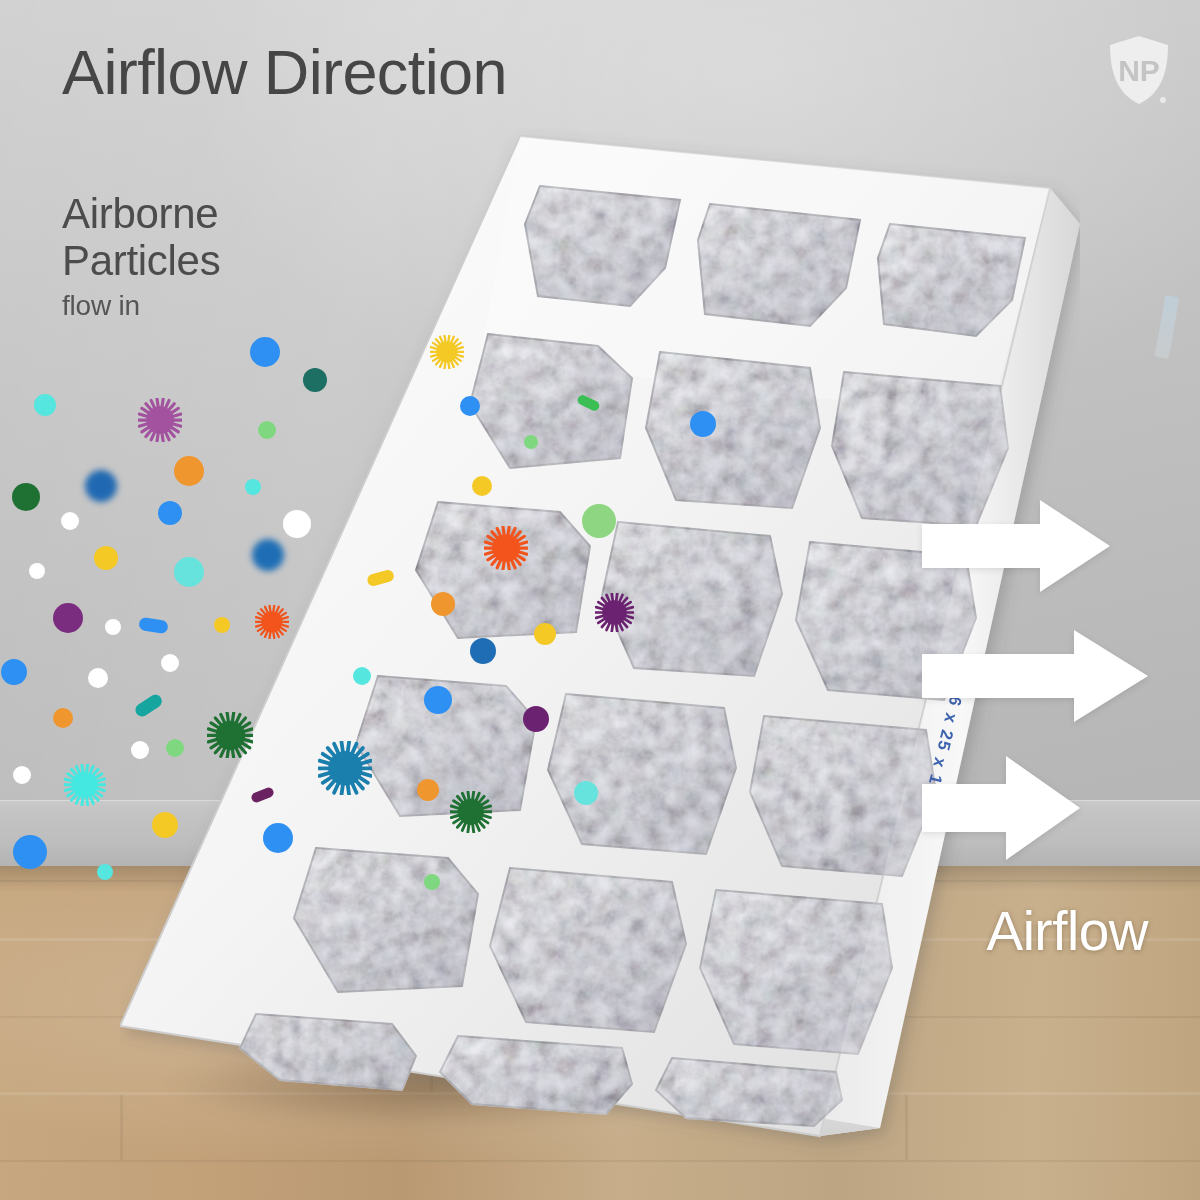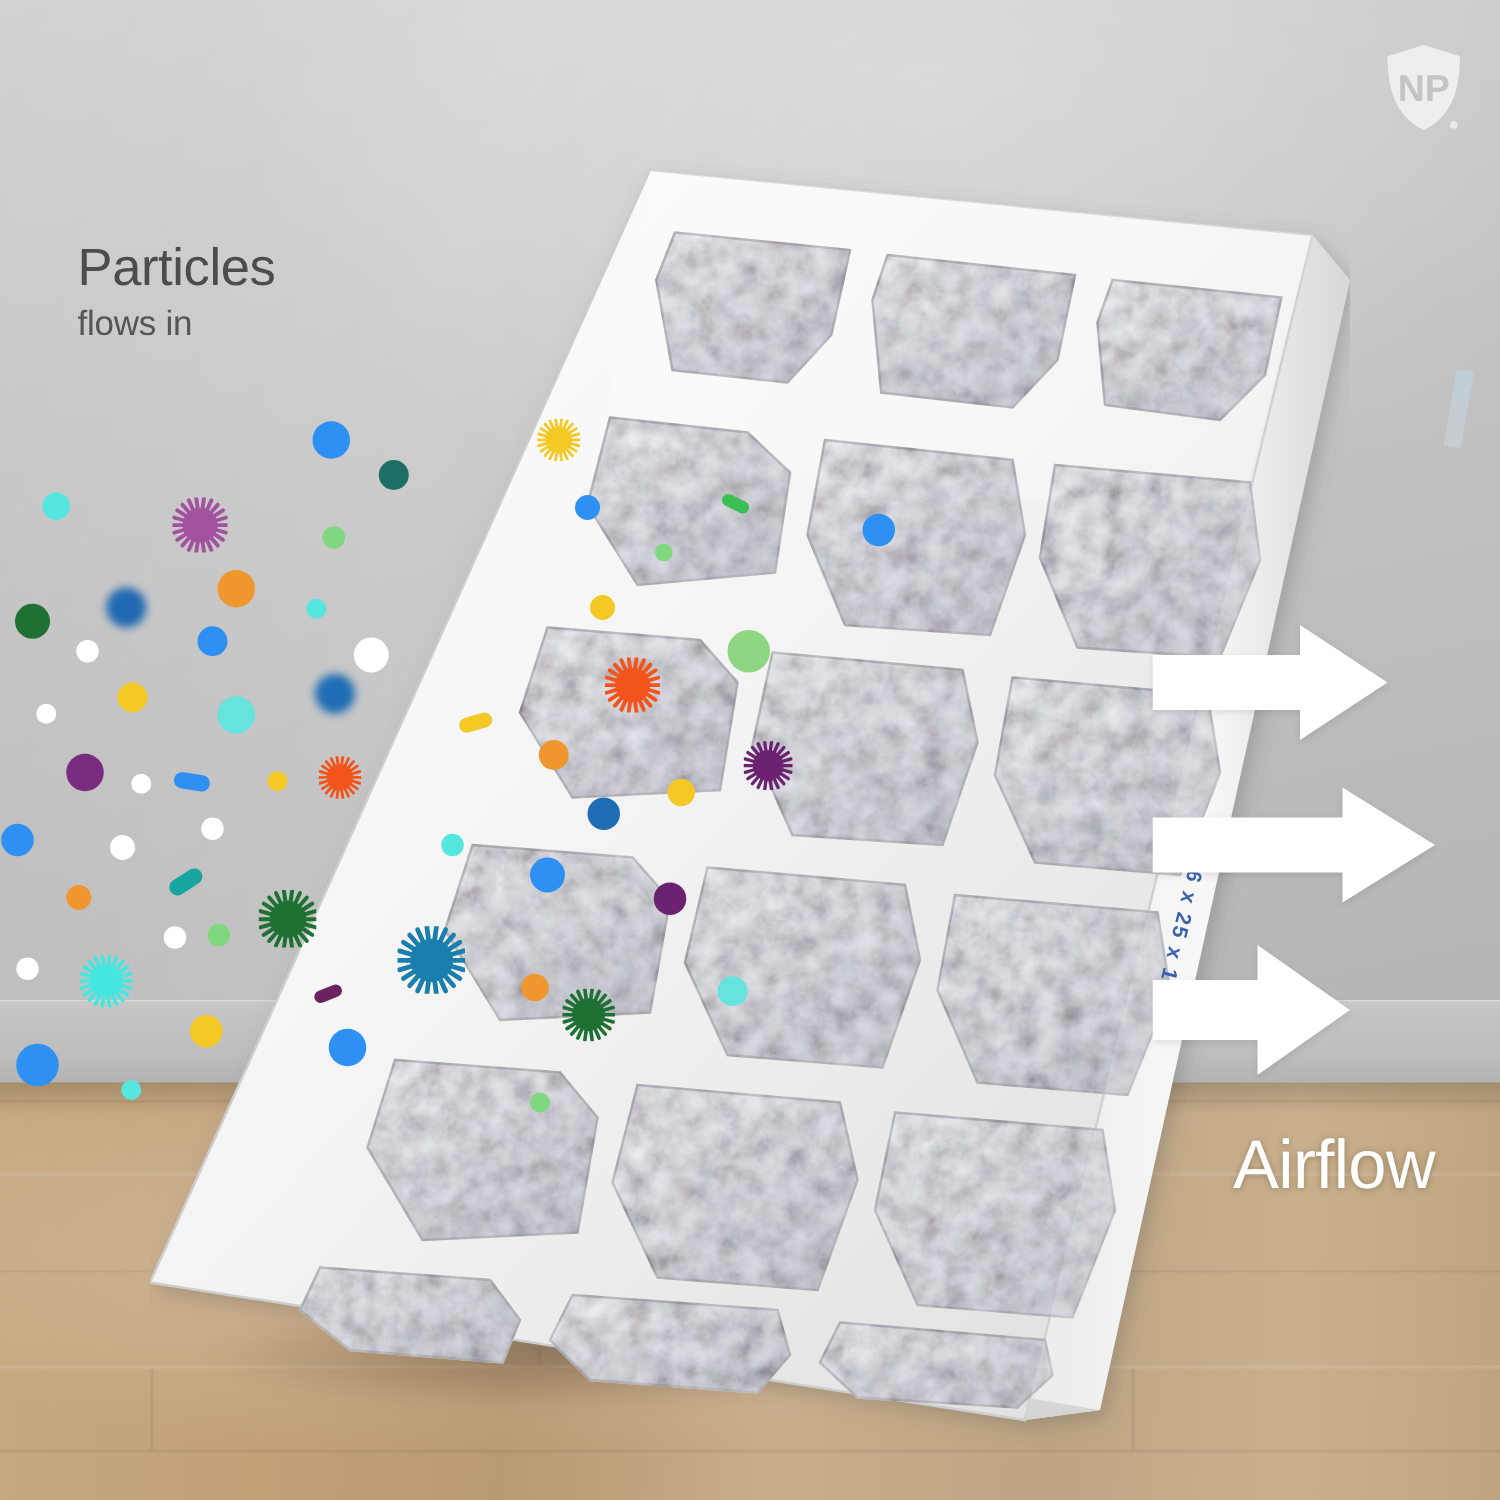--- a/index.html
+++ b/index.html
@@ -117,24 +117,26 @@
     <div class="plank" style="left:0;top:294px;width:1200px;height:2px;"></div>
     <div class="plank" style="left:240px;top:14px;width:3px;height:58px;"></div>
     <div class="plank" style="left:760px;top:75px;width:3px;height:75px;"></div>
     <div class="plank" style="left:430px;top:152px;width:3px;height:74px;"></div>
     <div class="plank" style="left:905px;top:229px;width:3px;height:65px;"></div>
     <div class="plank" style="left:120px;top:229px;width:3px;height:65px;"></div>
   </div>
   <div class="floor-sheen"></div>
   <div class="floor-shadow"></div>
 
+  <div class="title">Airflow Direction</div>
 
   <div class="sub-block">
+    <div class="sub-line1">Airborne</div>
     <div class="sub-line2">Particles</div>
-    <div class="sub-small">flows in</div>
+    <div class="sub-small">flow in</div>
   </div>
 
   <div class="out-block">
     <div class="out-line1">Airflow</div>
   </div>
 
   <div class="brand">
     <span>
       <svg width="66" height="72" viewBox="0 0 66 72">
         <path d="M33 2 L62 11 C62 40 54 60 33 70 C12 60 4 40 4 11 Z" fill="#f0f0f0" opacity=".93"></path>

